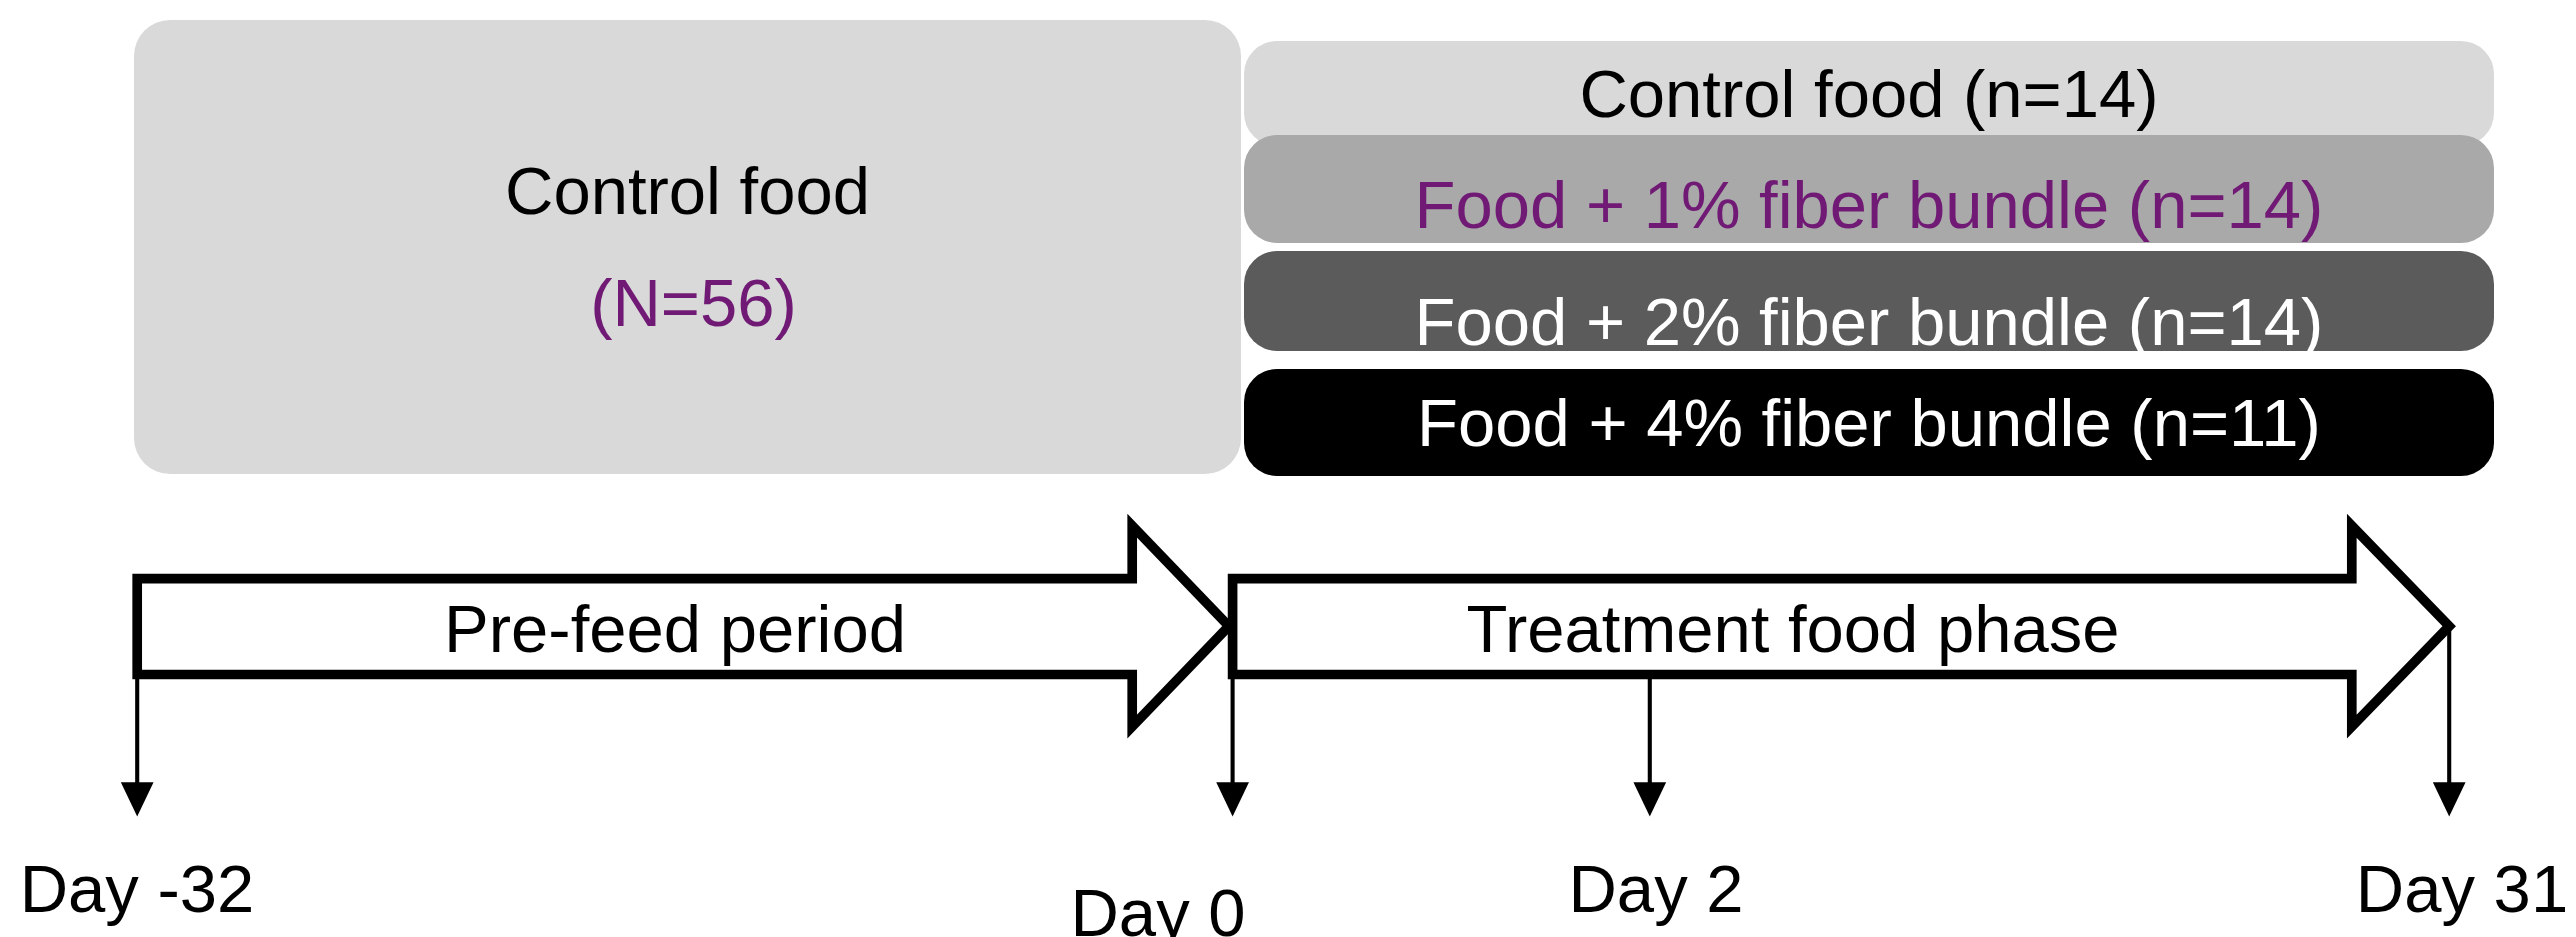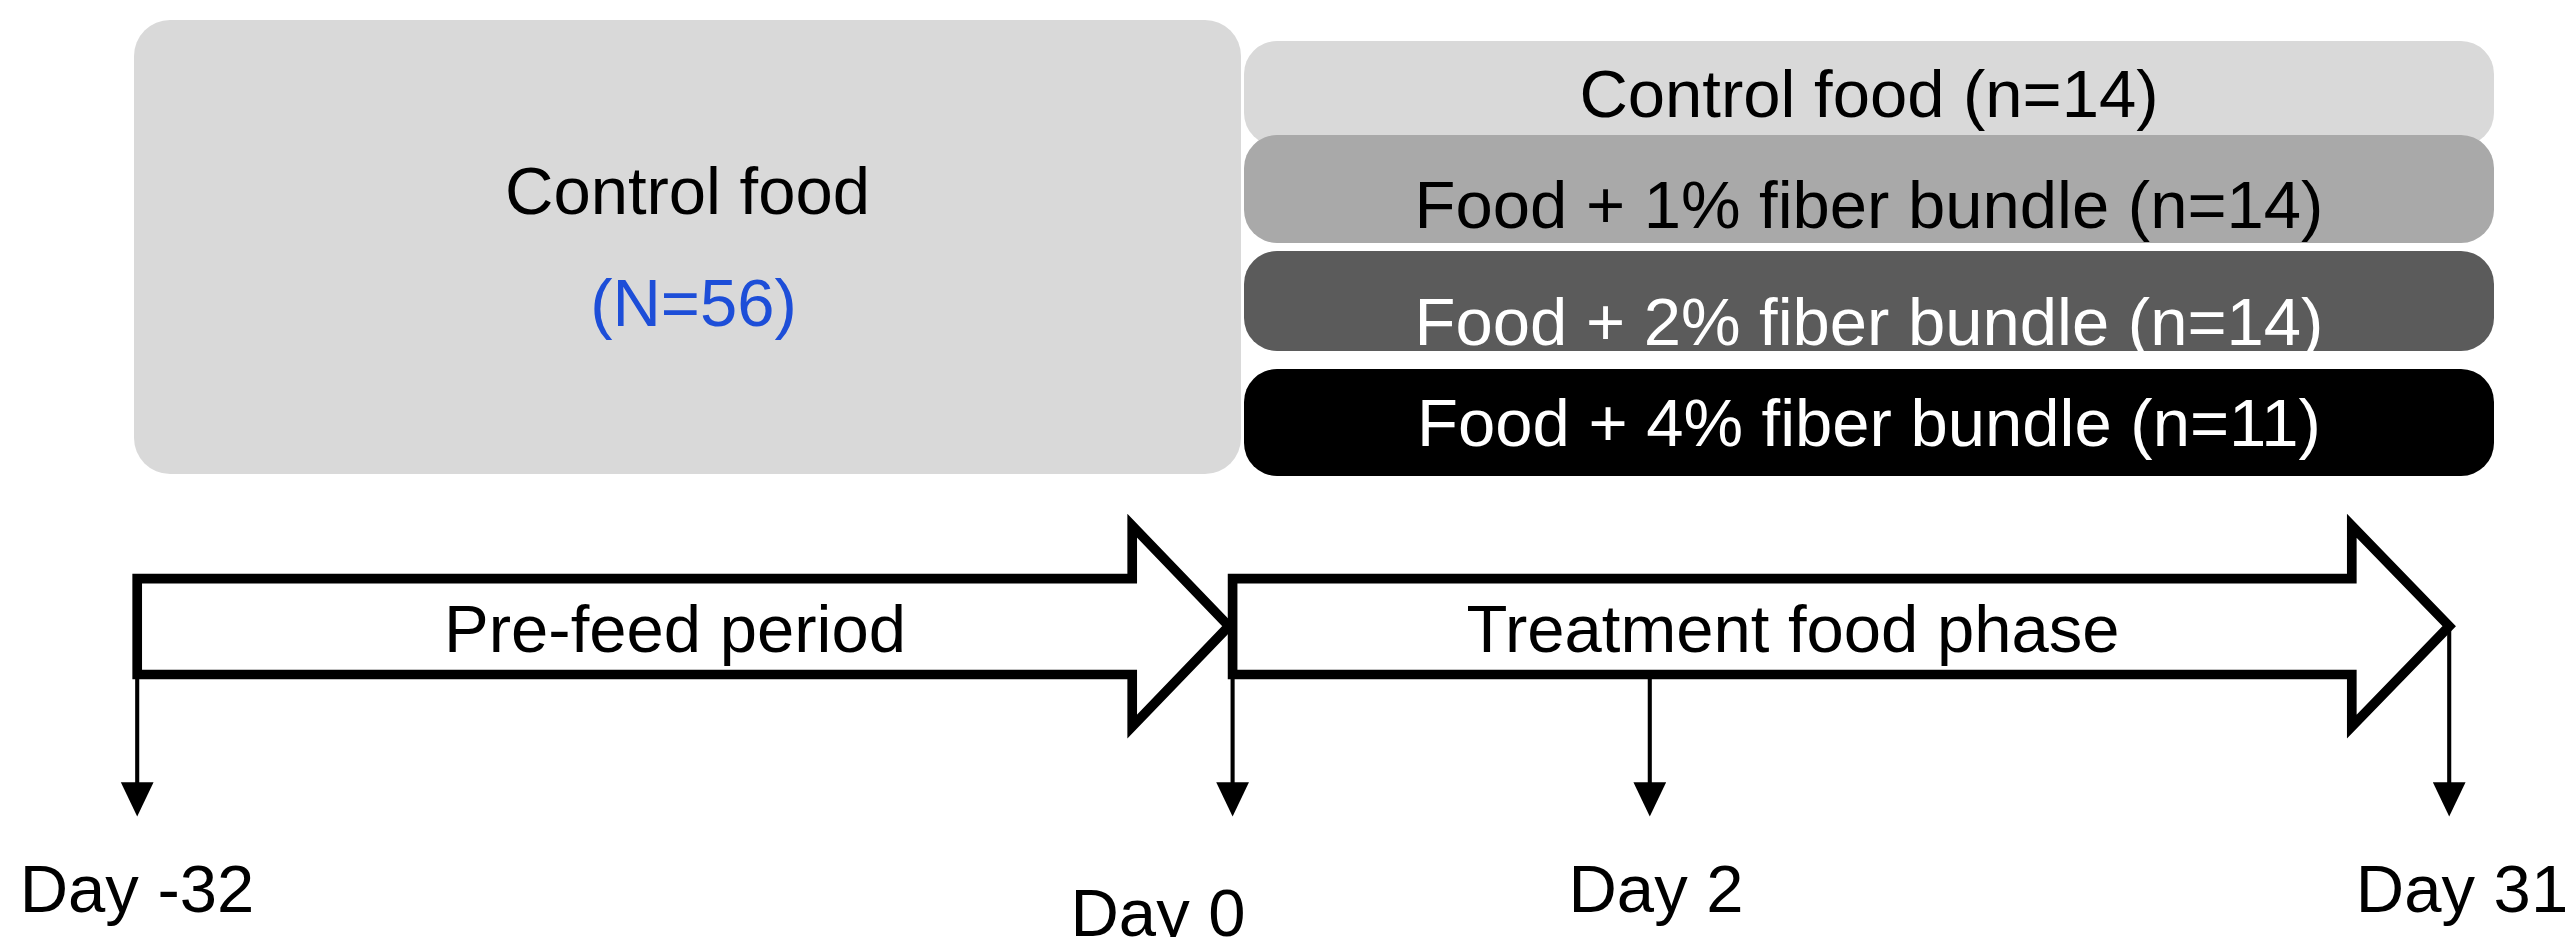--- a/index.html
+++ b/index.html
@@ -98,28 +98,28 @@
   .day-label-3 { left: 1656px; }
   .day-label-4 { left: 2462px; }
 </style>
 </head>
 <body>
 
 <div class="canvas">
 
   <div class="prefeed-box" style="background-color: rgb(217, 217, 217);">
     <div style="color: rgb(0, 0, 0);">Control food</div>
-    <div style="color: #1d4ed8; margin-left: 12px;">(N=56)</div>
+    <div style="color: #701a75; margin-left: 12px;">(N=56)</div>
   </div>
 
   <div class="group-bar group-bar-1" style="background-color: rgb(217, 217, 217);">
     <span style="color: rgb(0, 0, 0);">Control food (n=14)</span>
   </div>
   <div class="group-bar group-bar-2" style="background-color: rgb(169, 169, 169);">
-    <span style="color: #000000; margin-top: 30px;">Food + 1% fiber bundle (n=14)</span>
+    <span style="color: #701a75; margin-top: 30px;">Food + 1% fiber bundle (n=14)</span>
   </div>
   <div class="group-bar group-bar-3" style="background-color: rgb(91, 91, 91);">
     <span style="color: rgb(255, 255, 255); margin-top: 40px;">Food + 2% fiber bundle (n=14)</span>
   </div>
   <div class="group-bar group-bar-4" style="background-color: rgb(0, 0, 0);">
     <span style="color: rgb(255, 255, 255);">Food + 4% fiber bundle (n=11)</span>
   </div>
 
   <svg class="arrow-layer" width="2576" height="937" viewBox="0 0 3463 1260" aria-hidden="true">
 

